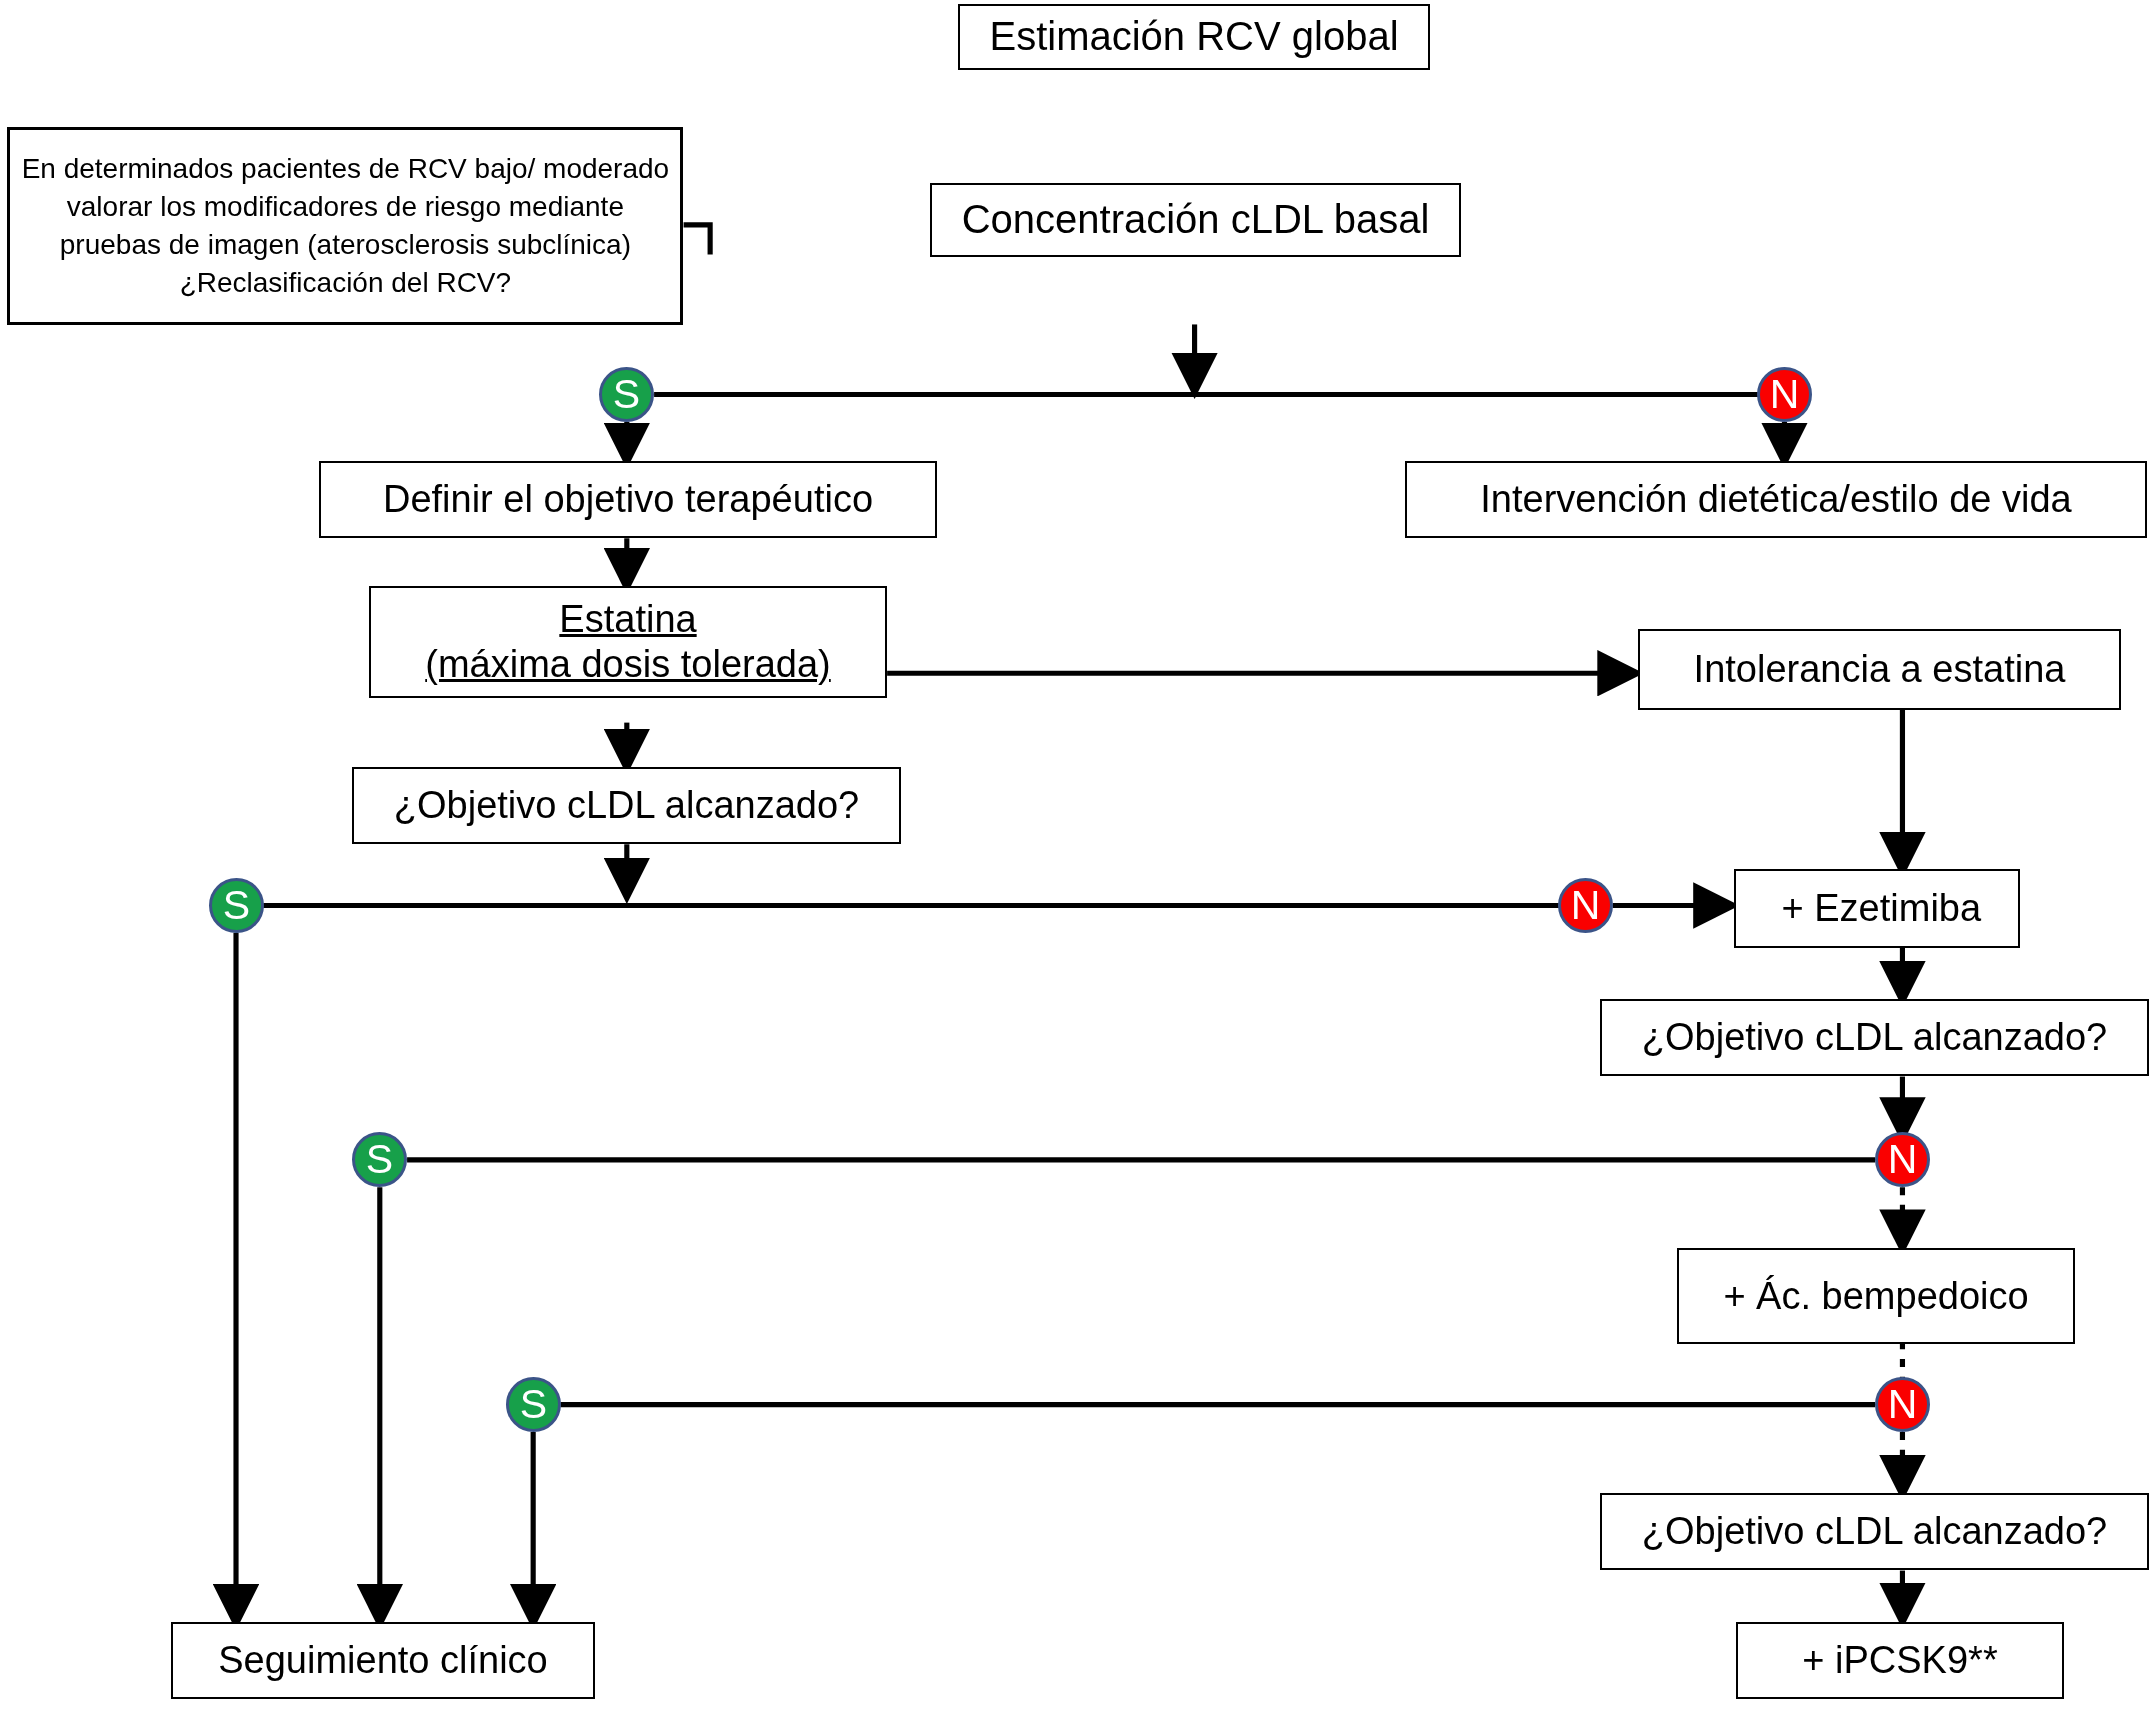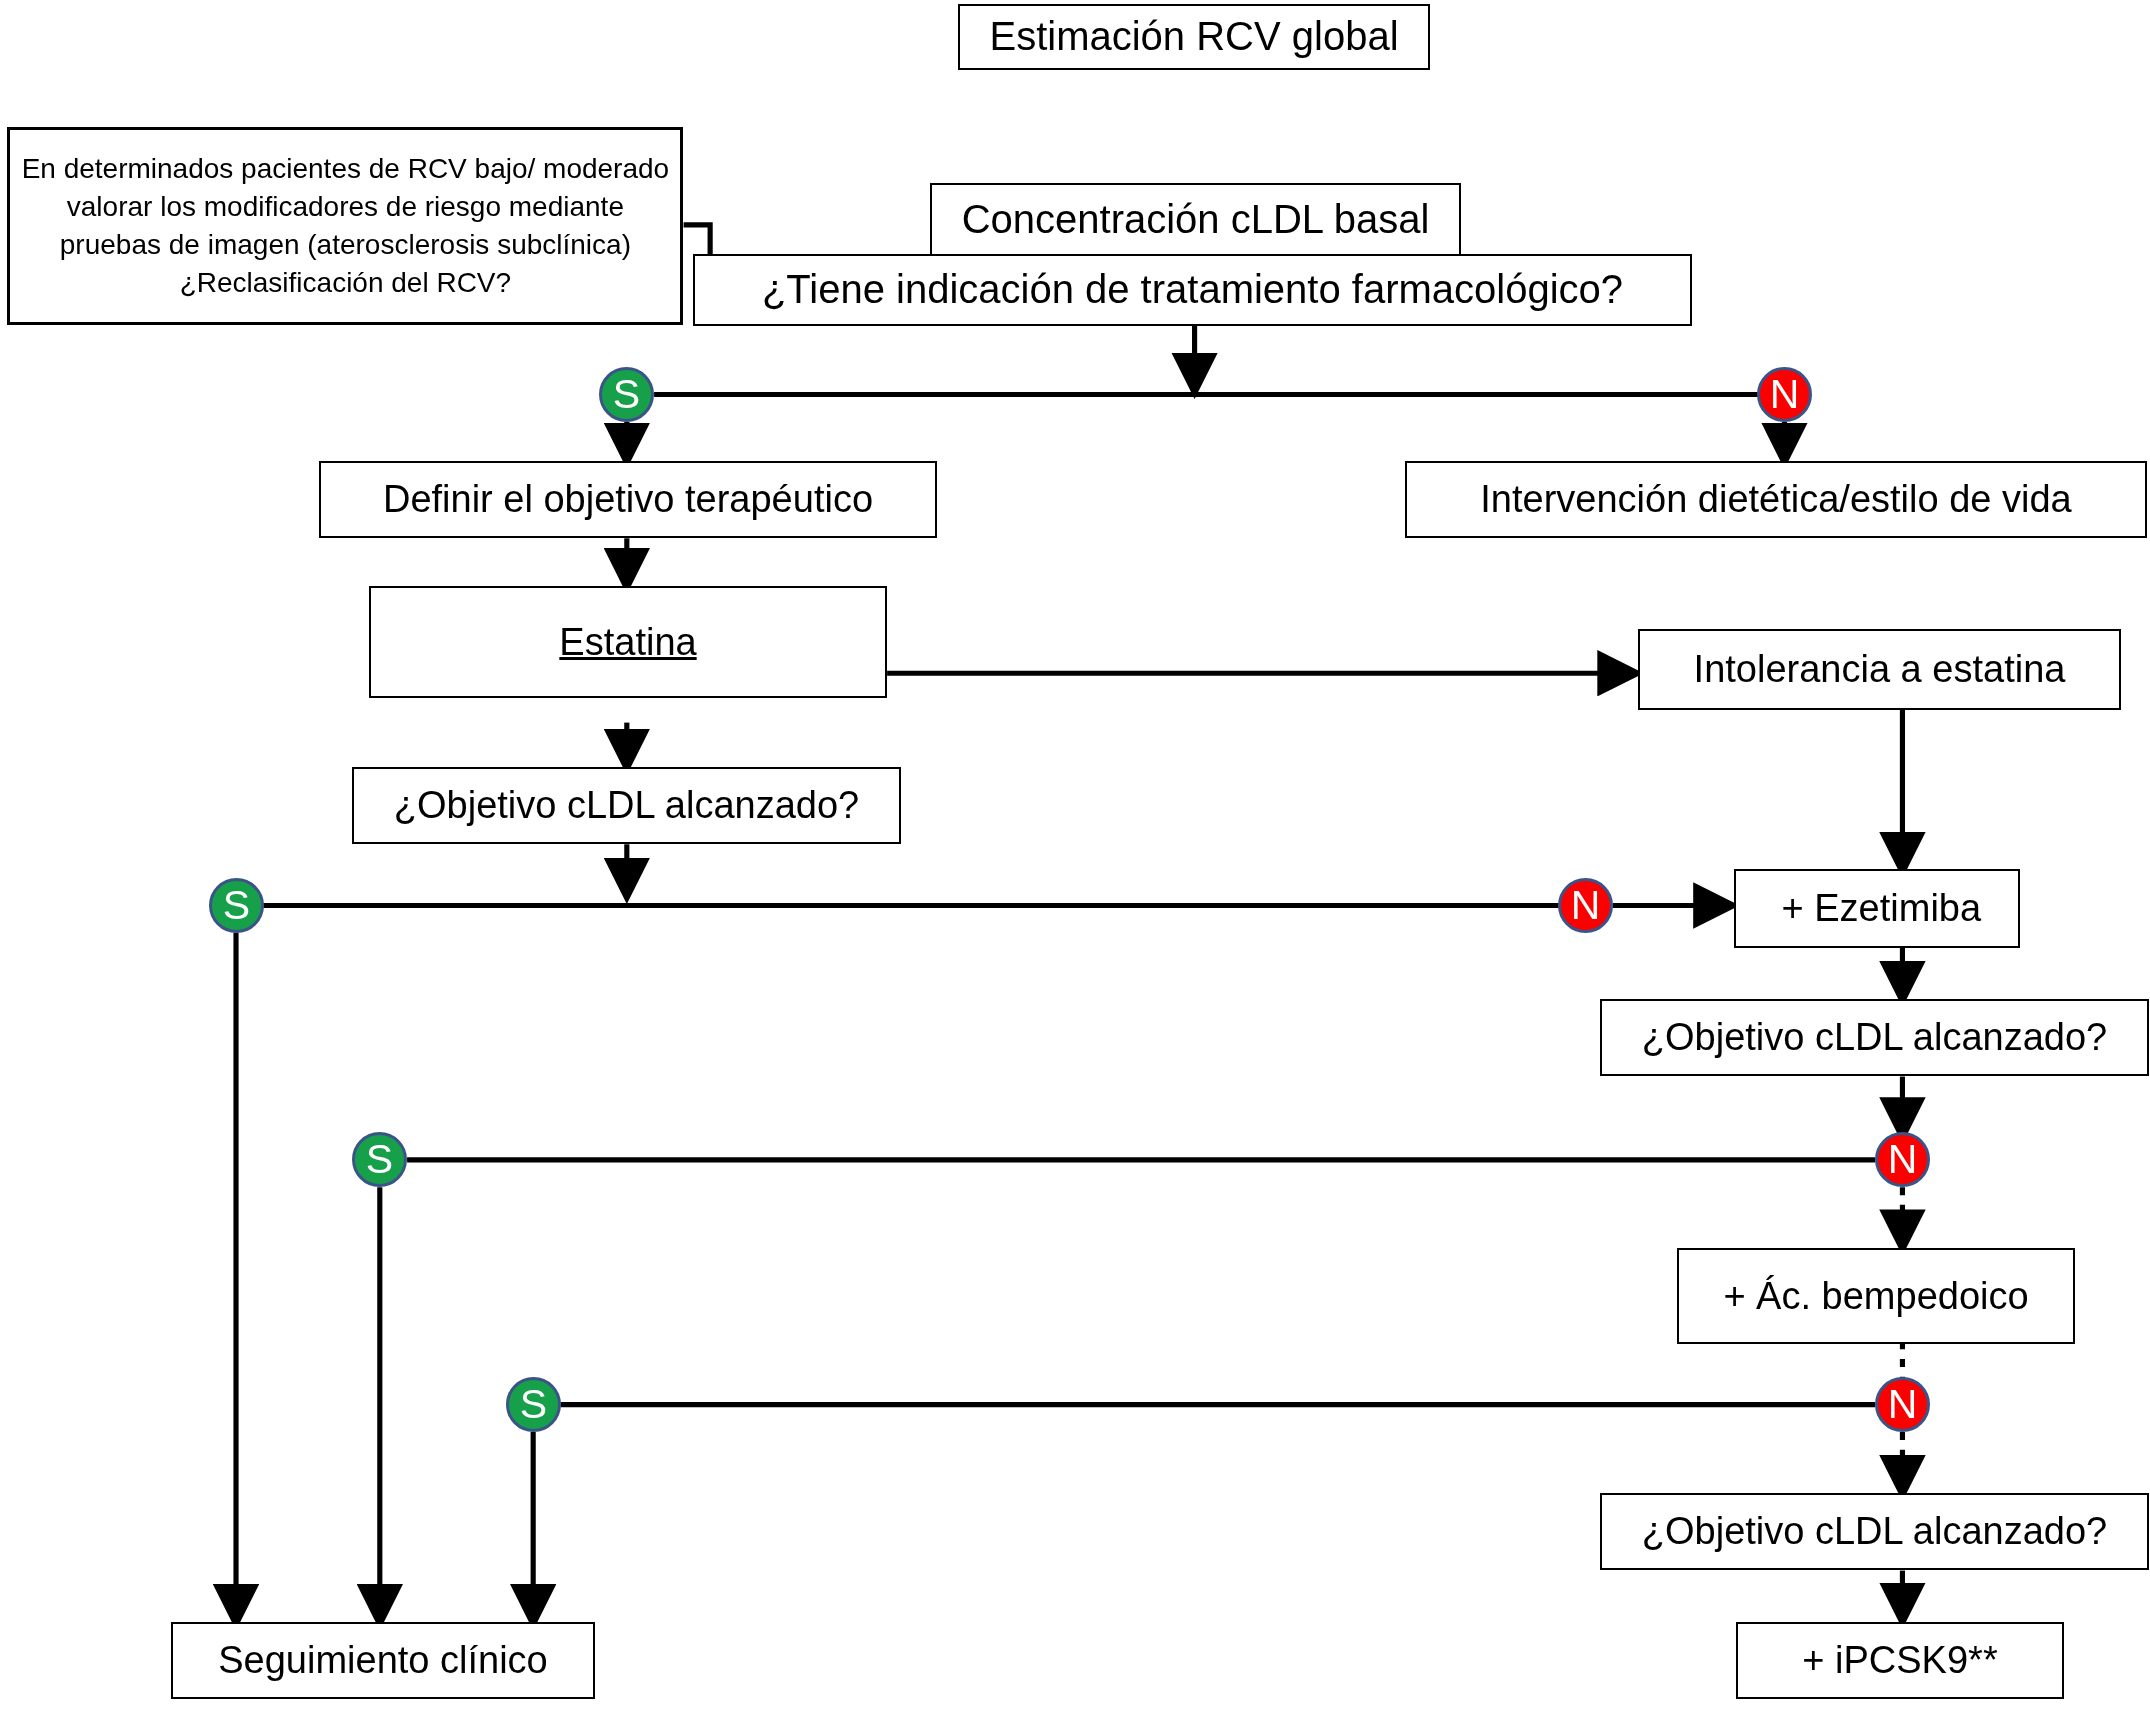--- a/index.html
+++ b/index.html
@@ -123,38 +123,36 @@
   </svg>
 
   <div class="node f-xl" style="left:958px; top:3.7px; width:472px; height:66px;">
     <span class="txt">Estimación  RCV global</span>
   </div>
 
   <div class="node f-xl" style="left:930px; top:135px; width:531px; height:74px;margin-top:48px;">
     <span class="txt">Concentración  cLDL basal</span>
   </div>
 
-  <div class="node f-xl" style="left:693px; top:254px; width:999px; height:72px;">
-    <span class="txt">¿Tiene  indicación  de tratamiento  farmacológico?</span>
-  </div>
 
   <div class="node note" style="left:7.4px; top:127px; width:676px; height:198px;">
     <span class="txt">En determinados pacientes de RCV bajo/ moderado valorar los modificadores de riesgo mediante pruebas de imagen (aterosclerosis subclínica) ¿Reclasificación del RCV?</span>
   </div>
 
   <div class="node f-lg" style="left:319px; top:461px; width:618px; height:77px;">
     <span class="txt">Definir  el objetivo terapéutico</span>
   </div>
 
   <div class="node f-lg" style="left:1405px; top:461px; width:742px; height:77px;">
     <span class="txt">Intervención  dietética/estilo  de vida</span>
   </div>
 
   <div class="node f-lg" style="left:369px; top:586px; width:518px; height:112px; flex-direction:column;text-decoration:underline;">
     <span class="txt">Estatina</span>
+    <span class="txt">(máxima dosis tolerada)</span>
   </div>
 
   <div class="node f-lg" style="left:1638px; top:629px; width:483px; height:81px;">
     <span class="txt">Intolerancia  a estatina</span>
   </div>
 
   <div class="node f-lg" style="left:352px; top:767px; width:549px; height:77px;">
     <span class="txt">¿Objetivo cLDL alcanzado?</span>
   </div>
 

